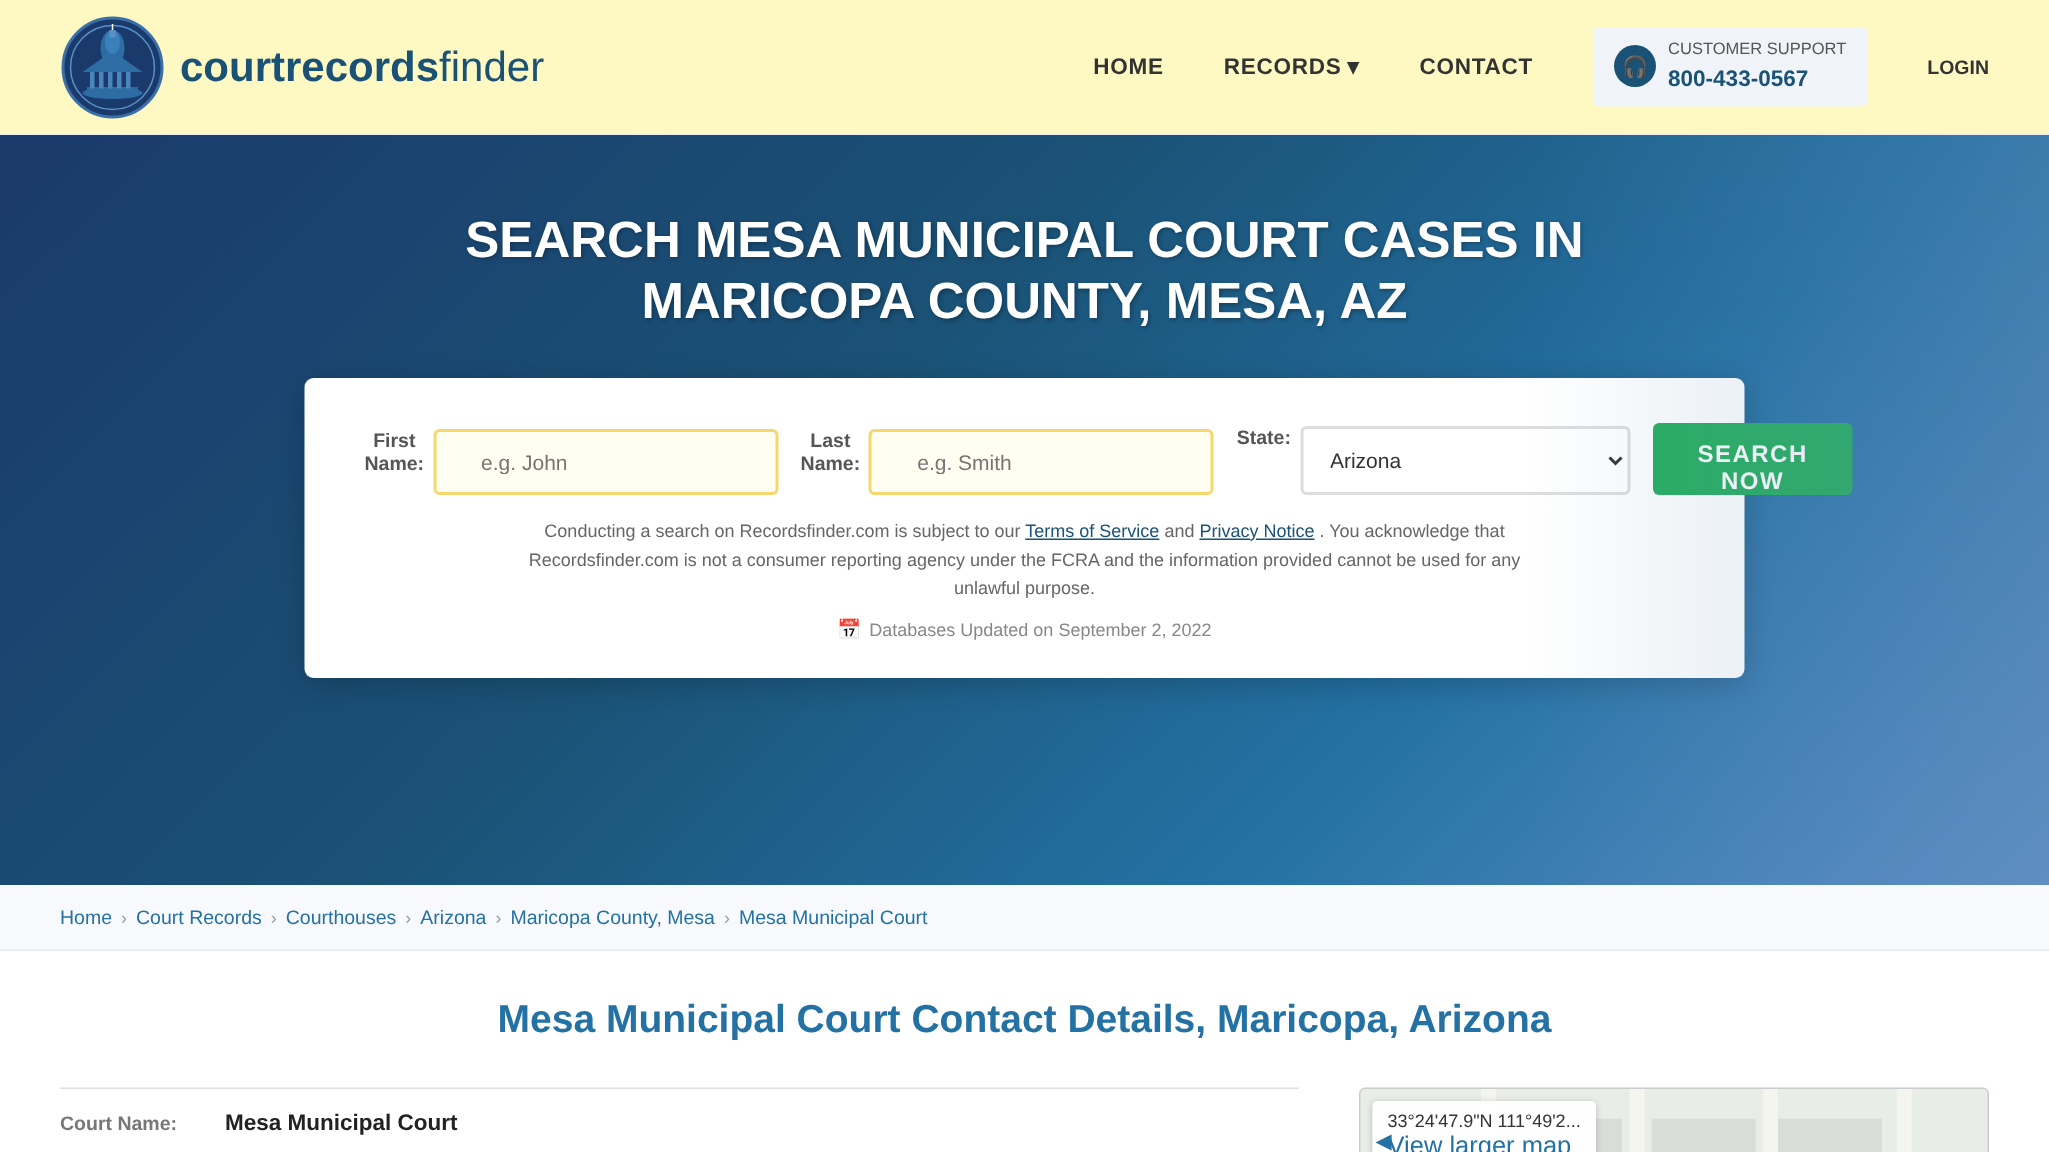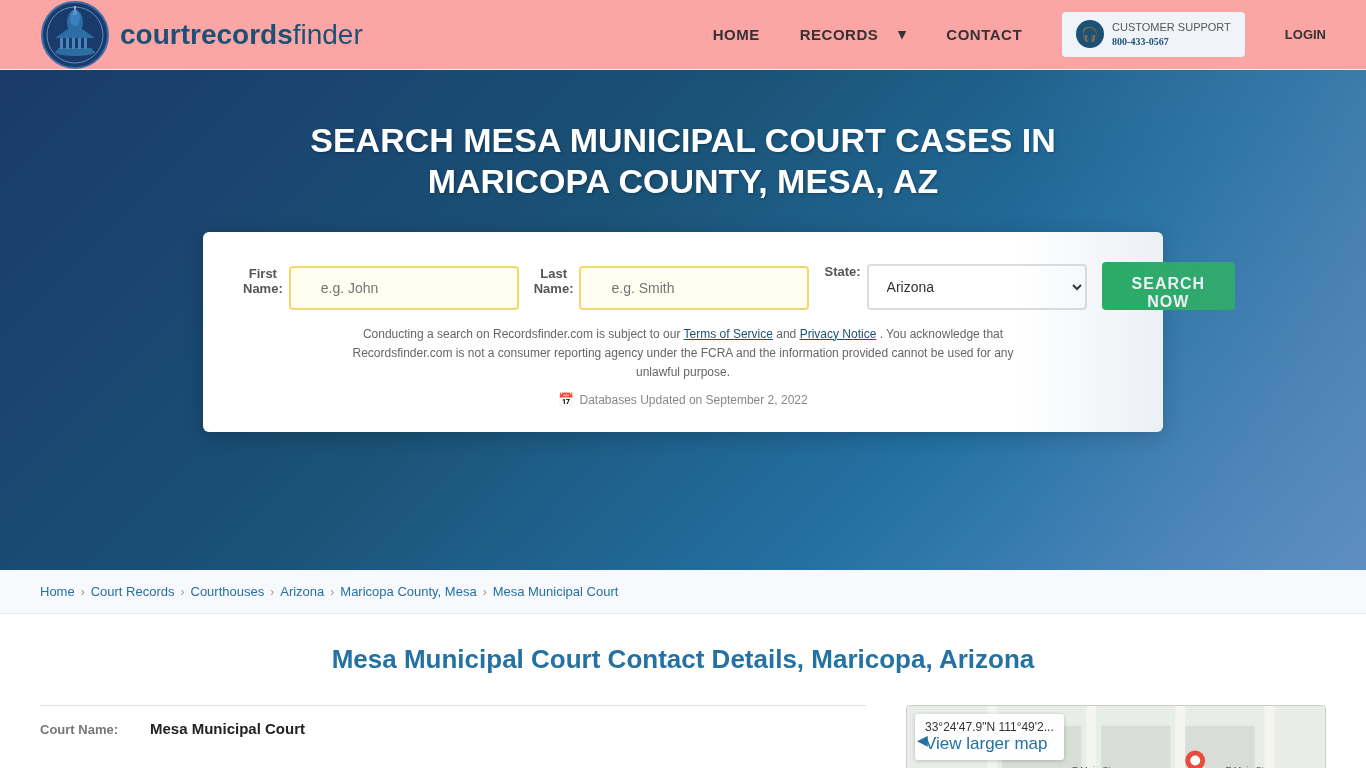--- a/index.html
+++ b/index.html
@@ -4,23 +4,23 @@
   <style>
     * { margin: 0; padding: 0; box-sizing: border-box; }
     body { font-family: Arial, sans-serif; font-size: 14px; color: #333; background: #fff; width: 1366px; }
 
     
     .header {
       display: flex;
       align-items: center;
       justify-content: space-between;
       padding: 4px 40px;
-      background: #fca5a5;
+      background: #fef9c3;
       border-bottom: 1px solid #eee;
-      height: 70px;
+      height: 90px;
     }
     .logo-area {
       display: flex;
       align-items: center;
       gap: 10px;
       text-decoration: none;
     }
     .logo-icon {
       width: 70px;
       height: 70px;
@@ -43,21 +43,21 @@
       font-size: 15px;
       color: #333;
       text-decoration: none;
       font-weight: 600;
       letter-spacing: 0.5px;
       cursor: pointer;
     }
     .nav-item.records {
       display: flex;
       align-items: center;
-      gap: 20px;
+      gap: 4px;
     }
     .support-block {
       display: flex;
       align-items: center;
       gap: 8px;
       background: #f0f4f8;
       padding: 8px 14px;
       border-radius: 4px;
     }
     .support-icon {
@@ -71,24 +71,23 @@
       color: #fff;
       font-size: 14px;
     }
     .support-text {
       font-size: 11px;
       color: #555;
       line-height: 1.4;
     }
     .support-text strong {
       display: block;
-      font-size: 10px;
+      font-size: 15px;
       color: #1a5276;
       font-weight: 700;
-      font-family: Liberation Serif, serif;
     }
     .login-btn {
       font-size: 13px;
       font-weight: 600;
       color: #333;
       cursor: pointer;
       text-decoration: none;
     }
 
     

